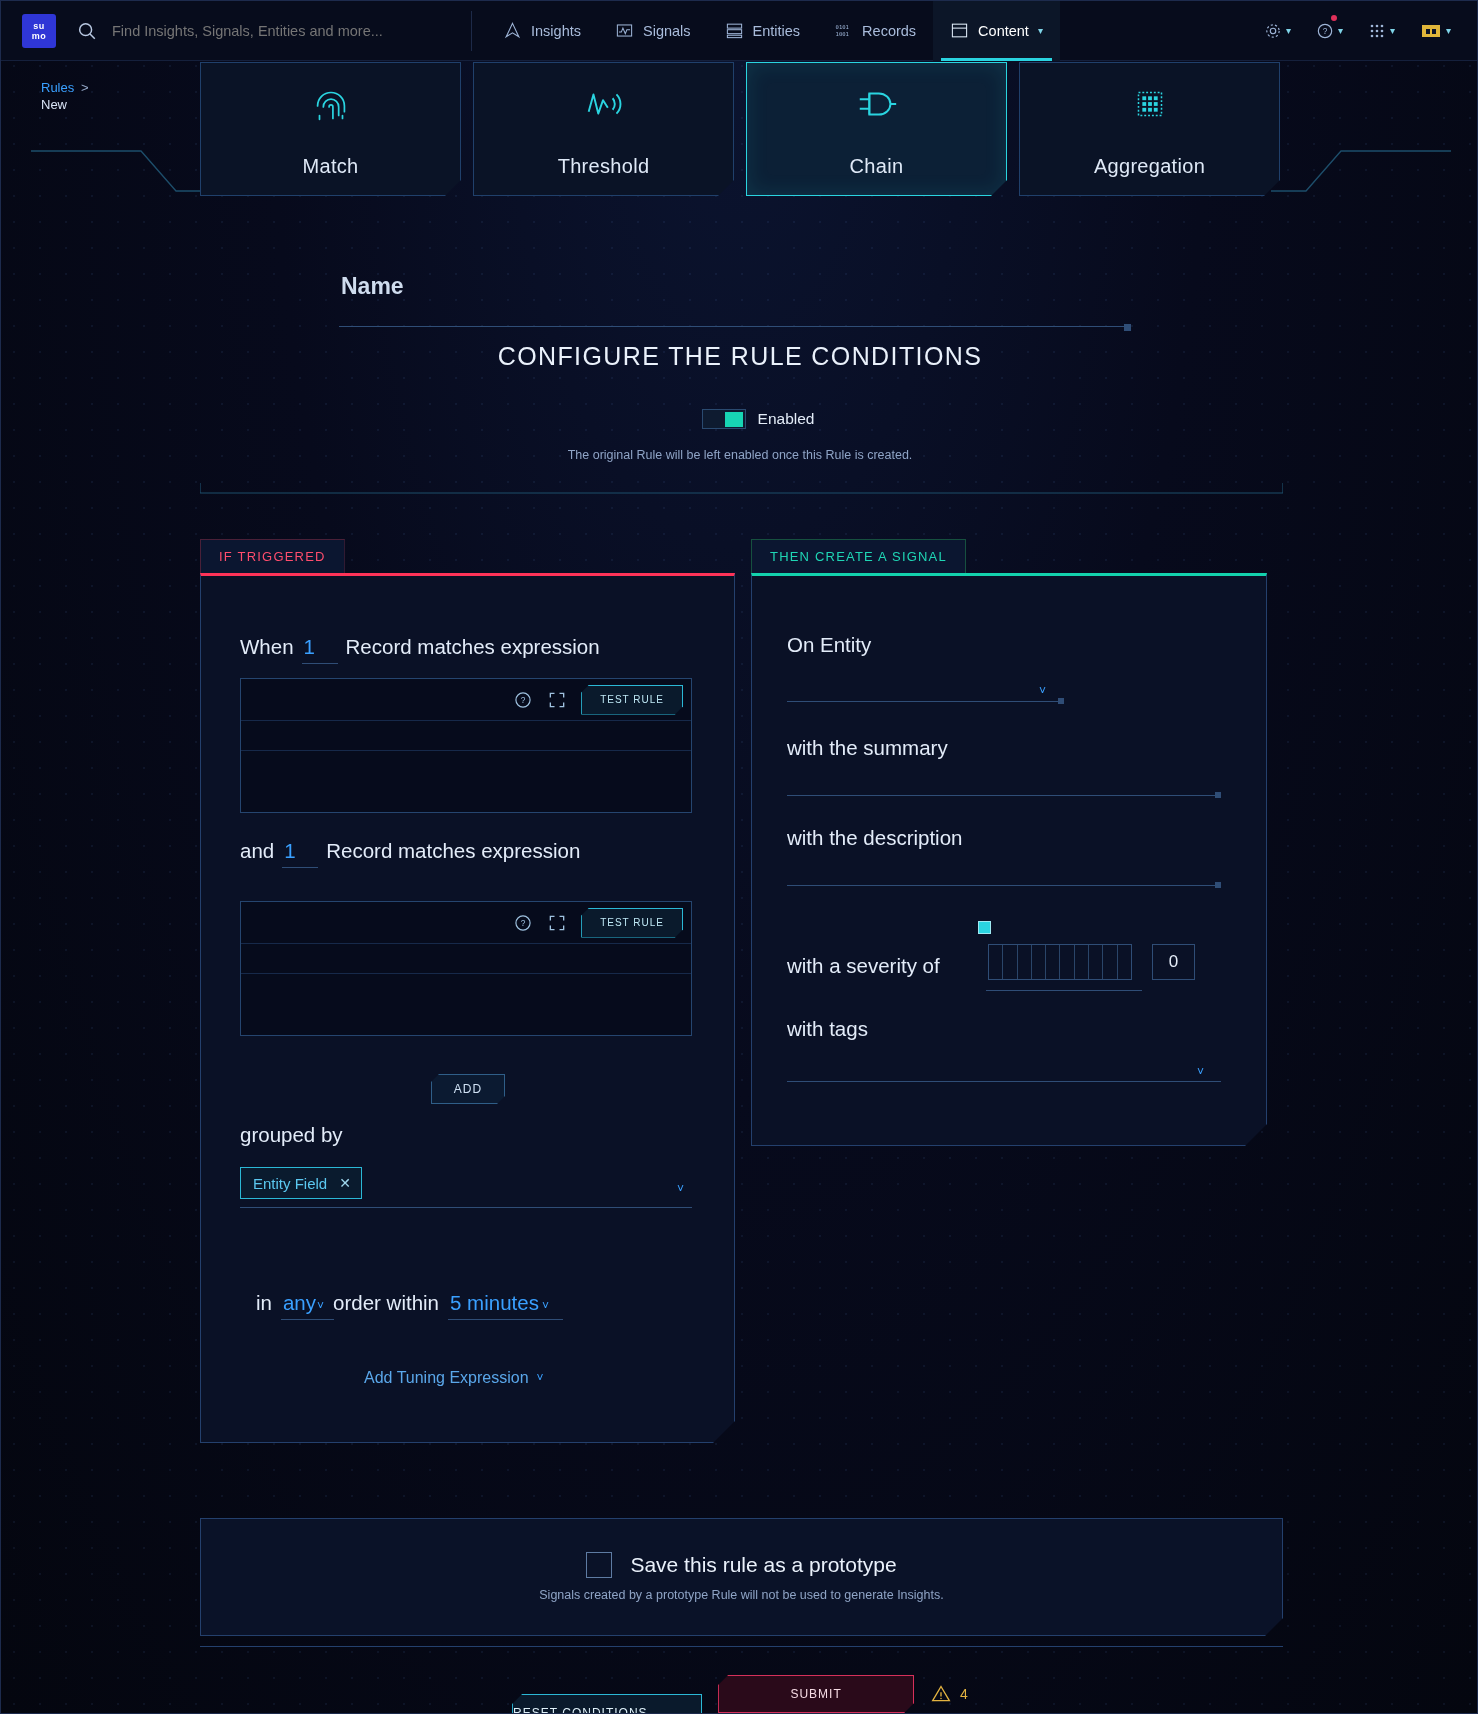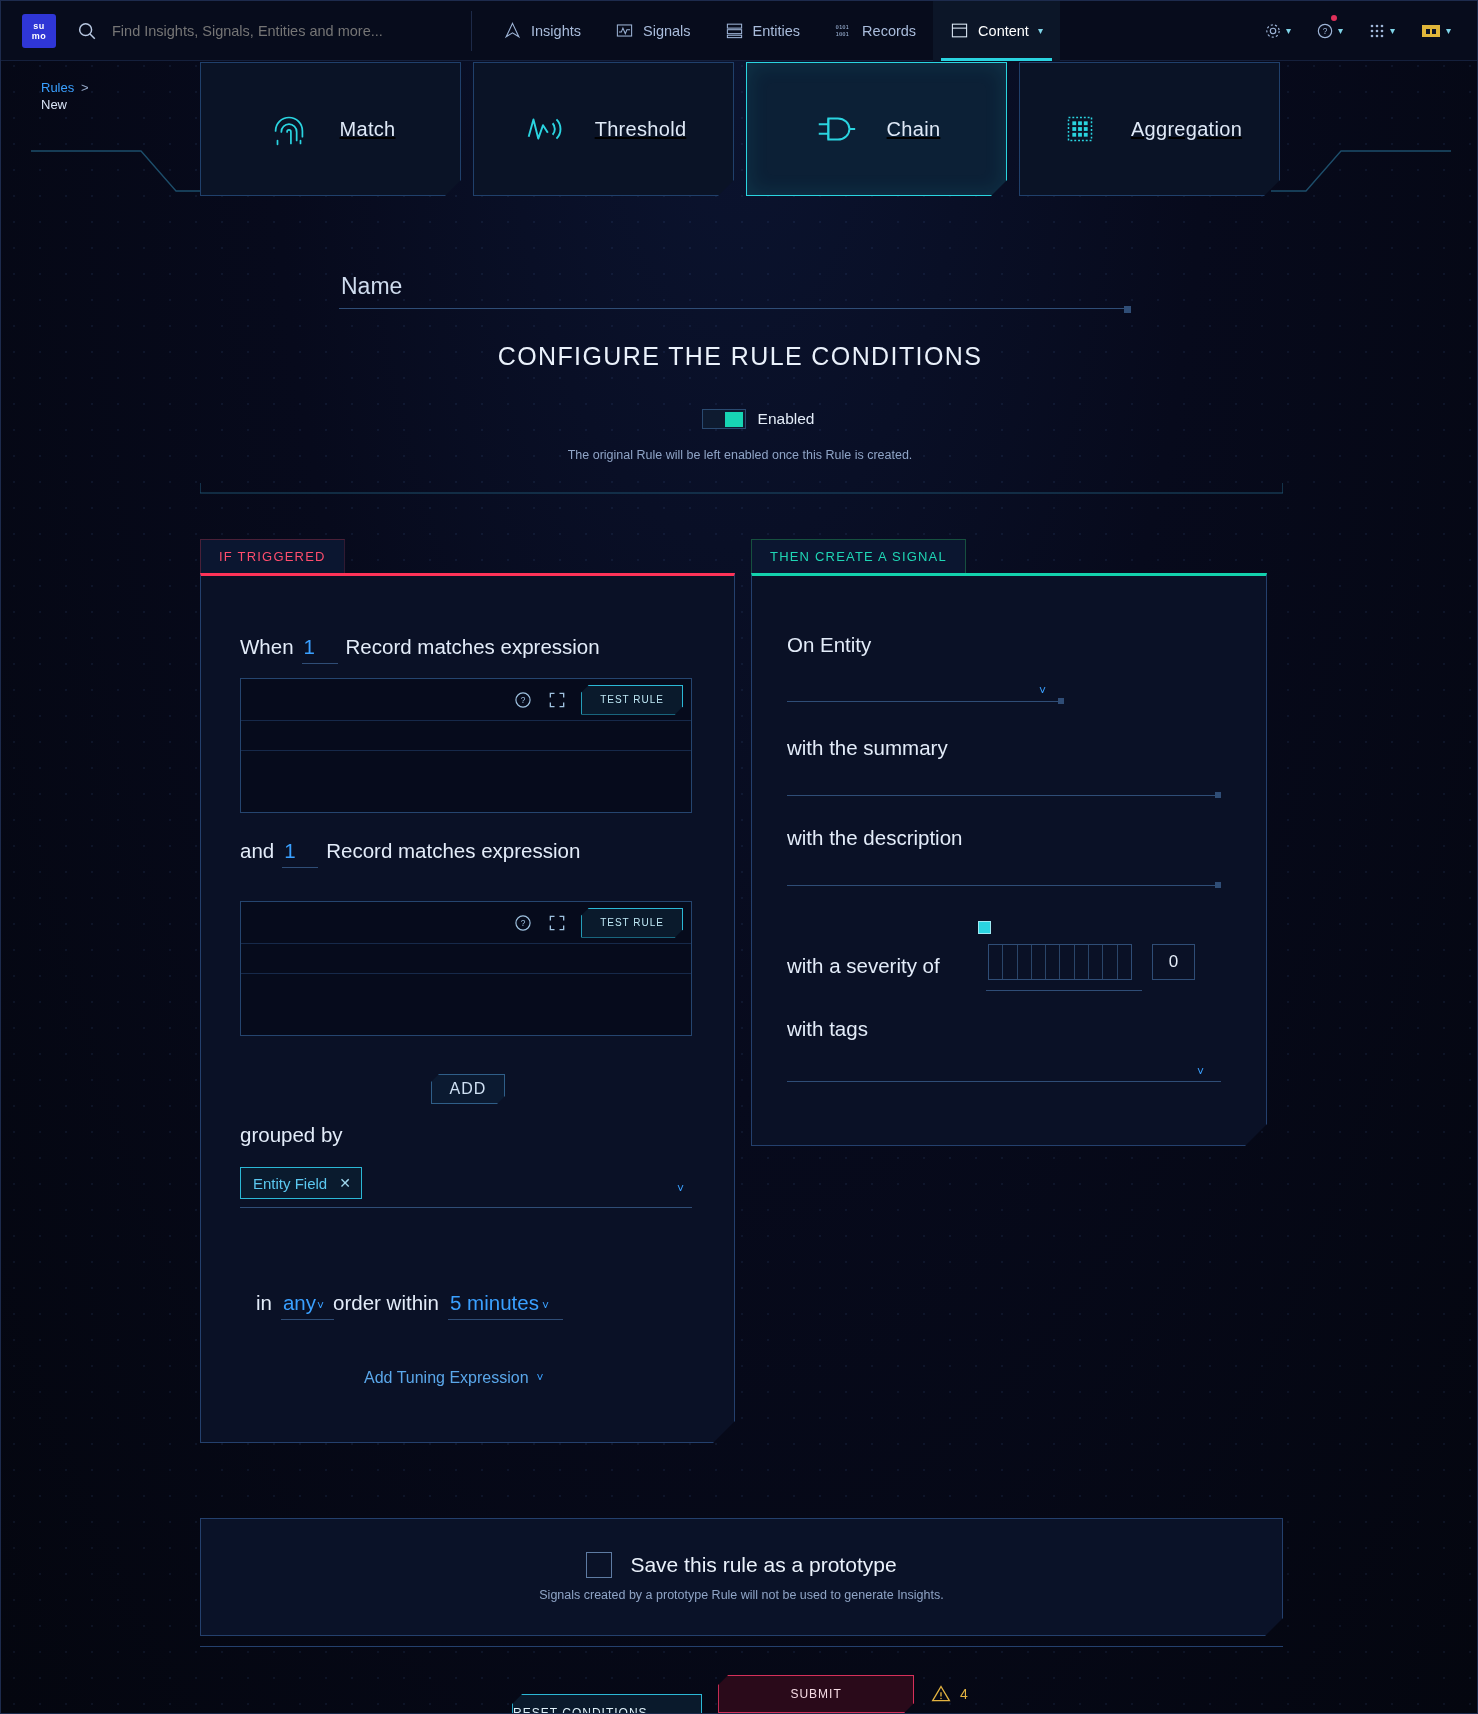--- a/index.html
+++ b/index.html
@@ -110,26 +110,25 @@
   
   .cards {
     position: absolute; top: 61px; left: 199px;
     display: flex; gap: 12px;
   }
   .card {
     width: 261px; height: 134px;
     background: linear-gradient(180deg,#0a1428 0%, #0a1densely 100%);
     background: #0a1326;
     border: 1px solid #20406b;
-    display: flex; flex-direction: row;
+    display: flex; flex-direction: column;
     align-items: center; justify-content: center;
     gap: 28px;
     cursor: pointer;
     clip-path: polygon(0 0, 100% 0, 100% calc(100% - 16px), calc(100% - 16px) 100%, 0 100%);
-    text-decoration: underline;
   }
   .card.selected {
     border-color: #2ad4e0;
     background: #0c2036;
     box-shadow: inset 0 0 22px rgba(42,212,224,0.12);
   }
   .card-label { color: #dfe9f7; font-size: 20px; letter-spacing: 0.3px; }
   .card-icon { width: 46px; height: 46px; }
 
   
@@ -146,22 +145,23 @@
     width: 790px;
   }
   .name-input {
     width: 100%;
     background: transparent;
     border: none;
     border-bottom: 1px solid #2f4d76;
     outline: none;
     color: #e4ecf8;
     font-size: 23px;
-    padding: 4px 2px 8px 2px;
+    padding: 4px 2px 26px 2px;
     font-family: "Liberation Sans", sans-serif;
+    font-weight: bold;
   }
   .name-input::placeholder { color: #cfdcee; }
   .tick-r { position: absolute; right: -2px; bottom: -4px; width: 7px; height: 7px; background: #2f4d76; }
 
   
   .config-title {
     position: absolute; top: 341px; left: 0; width: 1478px;
     text-align: center;
     color: #eaf1fb;
     font-size: 25px;
@@ -267,21 +267,21 @@
     background: #0a1a2c;
     clip-path: polygon(8px 0, 100% 0, 100% calc(100% - 8px), calc(100% - 8px) 100%, 0 100%, 0 8px);
   }
 
   .add-btn {
     position: absolute;
     width: 74px; height: 30px;
     border: 1px solid #2f5e88;
     background: #0b1a31;
     color: #cfe0f3;
-    font-size: 16px; letter-spacing: 1px;
+    font-size: 12px; letter-spacing: 1px;
     display: flex; align-items: center; justify-content: center;
     cursor: pointer;
     clip-path: polygon(8px 0, 100% 0, 100% calc(100% - 8px), calc(100% - 8px) 100%, 0 100%, 0 8px);
   }
 
   .chip {
     display: inline-flex; align-items: center; gap: 12px;
     height: 32px; padding: 0 10px 0 12px;
     border: 1px solid #2bb8d6;
     color: #5bc8f0;

